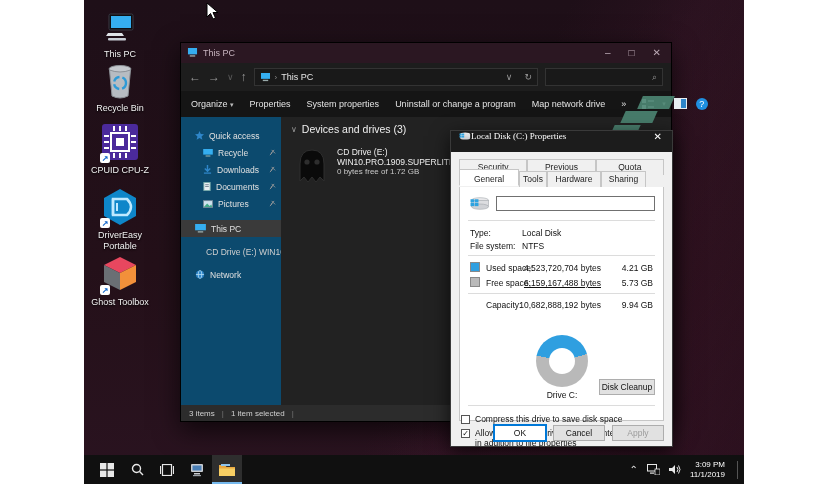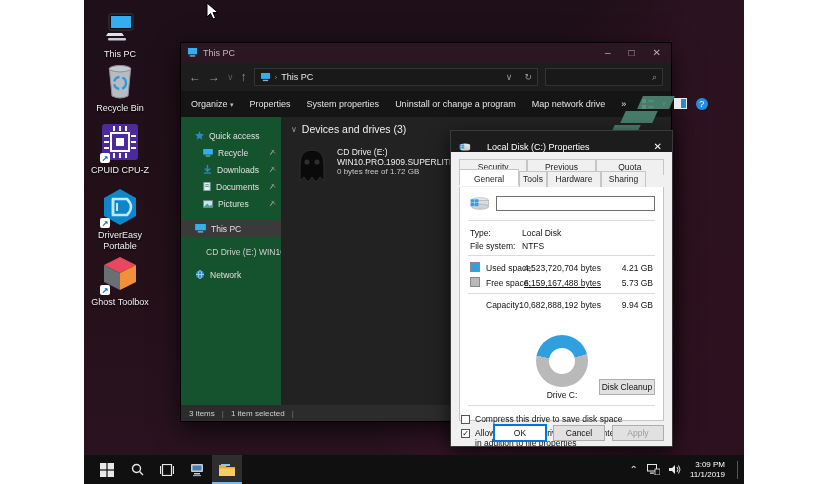--- a/index.html
+++ b/index.html
@@ -43,21 +43,21 @@
   #searchbox { width:118px; height:18px; background:#191919; border:1px solid #333;
     display:flex; align-items:center; justify-content:flex-end; padding:0 5px; color:#9a9a9a; font-size:9px; }
 
   #ex-toolbar { position:absolute; left:0; top:48px; right:0; height:26px; background:#151515;
     display:flex; align-items:center; padding:0 10px; gap:16px; }
   .tb-item { color:#e3e3e3; font-size:9px; white-space:nowrap; cursor:pointer; }
   .tb-caret { color:#bbb; font-size:7px; }
   .tb-right { margin-left:auto; display:flex; align-items:center; gap:8px; }
 
   #ex-body { position:absolute; left:0; top:74px; right:0; bottom:16px; display:flex; }
-  #ex-sidebar { width:100px; background:#14532d; padding-top:10px; }
+  #ex-sidebar { width:100px; background:#0c4a6e; padding-top:10px; }
   .side-item { display:flex; align-items:center; height:17px; padding-left:14px; gap:5px;
     color:#e0e0e0; font-size:8.5px; cursor:pointer; position:relative; }
   .side-item.sel { background:#3a3a3a; }
   .side-item .pin { position:absolute; right:5px; color:#9a9a9a; }
   .side-gap { height:8px; }
 
   #ex-main { flex:1; background:#222; padding:6px 0 0 10px; position:relative; }
   #section-header { display:flex; align-items:center; gap:5px; color:#efefef; font-size:10.5px; }
   #section-header .chev { color:#9a9a9a; font-size:8px; }
 
@@ -74,21 +74,21 @@
   #ex-statusbar .bar-sep { color:#777; }
 
   
   .wm { position:absolute; background:#4d8673; opacity:.9; transform:skewX(-24deg); z-index:40; }
 
   
   #dialog { position:absolute; left:450px; top:130px; width:223px; height:317px;
     background:#f0f0f0; border:1px solid #3a3a3a; box-shadow:0 6px 18px rgba(0,0,0,.7); z-index:50;
     font-size:8.5px; color:#111; }
   #dlg-titlebar { position:absolute; left:0; top:0; right:0; height:21px; background:#1c1c1c;
-    display:flex; align-items:flex-end; padding:0 7px; gap:16px; }
+    display:flex; align-items:flex-start; padding:0 7px; gap:0;font-family:Liberation Serif, serif; }
   #dlg-titlebar .t { color:#fff; font-size:9px; flex:1; }
   #dlg-titlebar .x { color:#fff; font-size:10px; cursor:pointer; padding:0 3px; }
 
   .tabrow-back { position:absolute; left:8px; top:28px; right:8px; height:16px; display:flex;justify-content:space-between; }
   .tabrow-back .tab { flex:1; text-align:center; background:#f0f0f0; border:1px solid #c6c6c6;
     border-bottom:none; font-size:8.5px; line-height:15px; color:#222; cursor:pointer; }
   .tabrow-front { position:absolute; left:8px; top:40px; right:8px; height:17px; display:flex; }
   .tabrow-front .tab { text-align:center; background:#f0f0f0; border:1px solid #c6c6c6;
     font-size:8.5px; line-height:15px; color:#222; cursor:pointer; }
   .tabrow-front .tab.active { background:#fff; border-bottom:1px solid #fff; position:relative; top:-2px;

